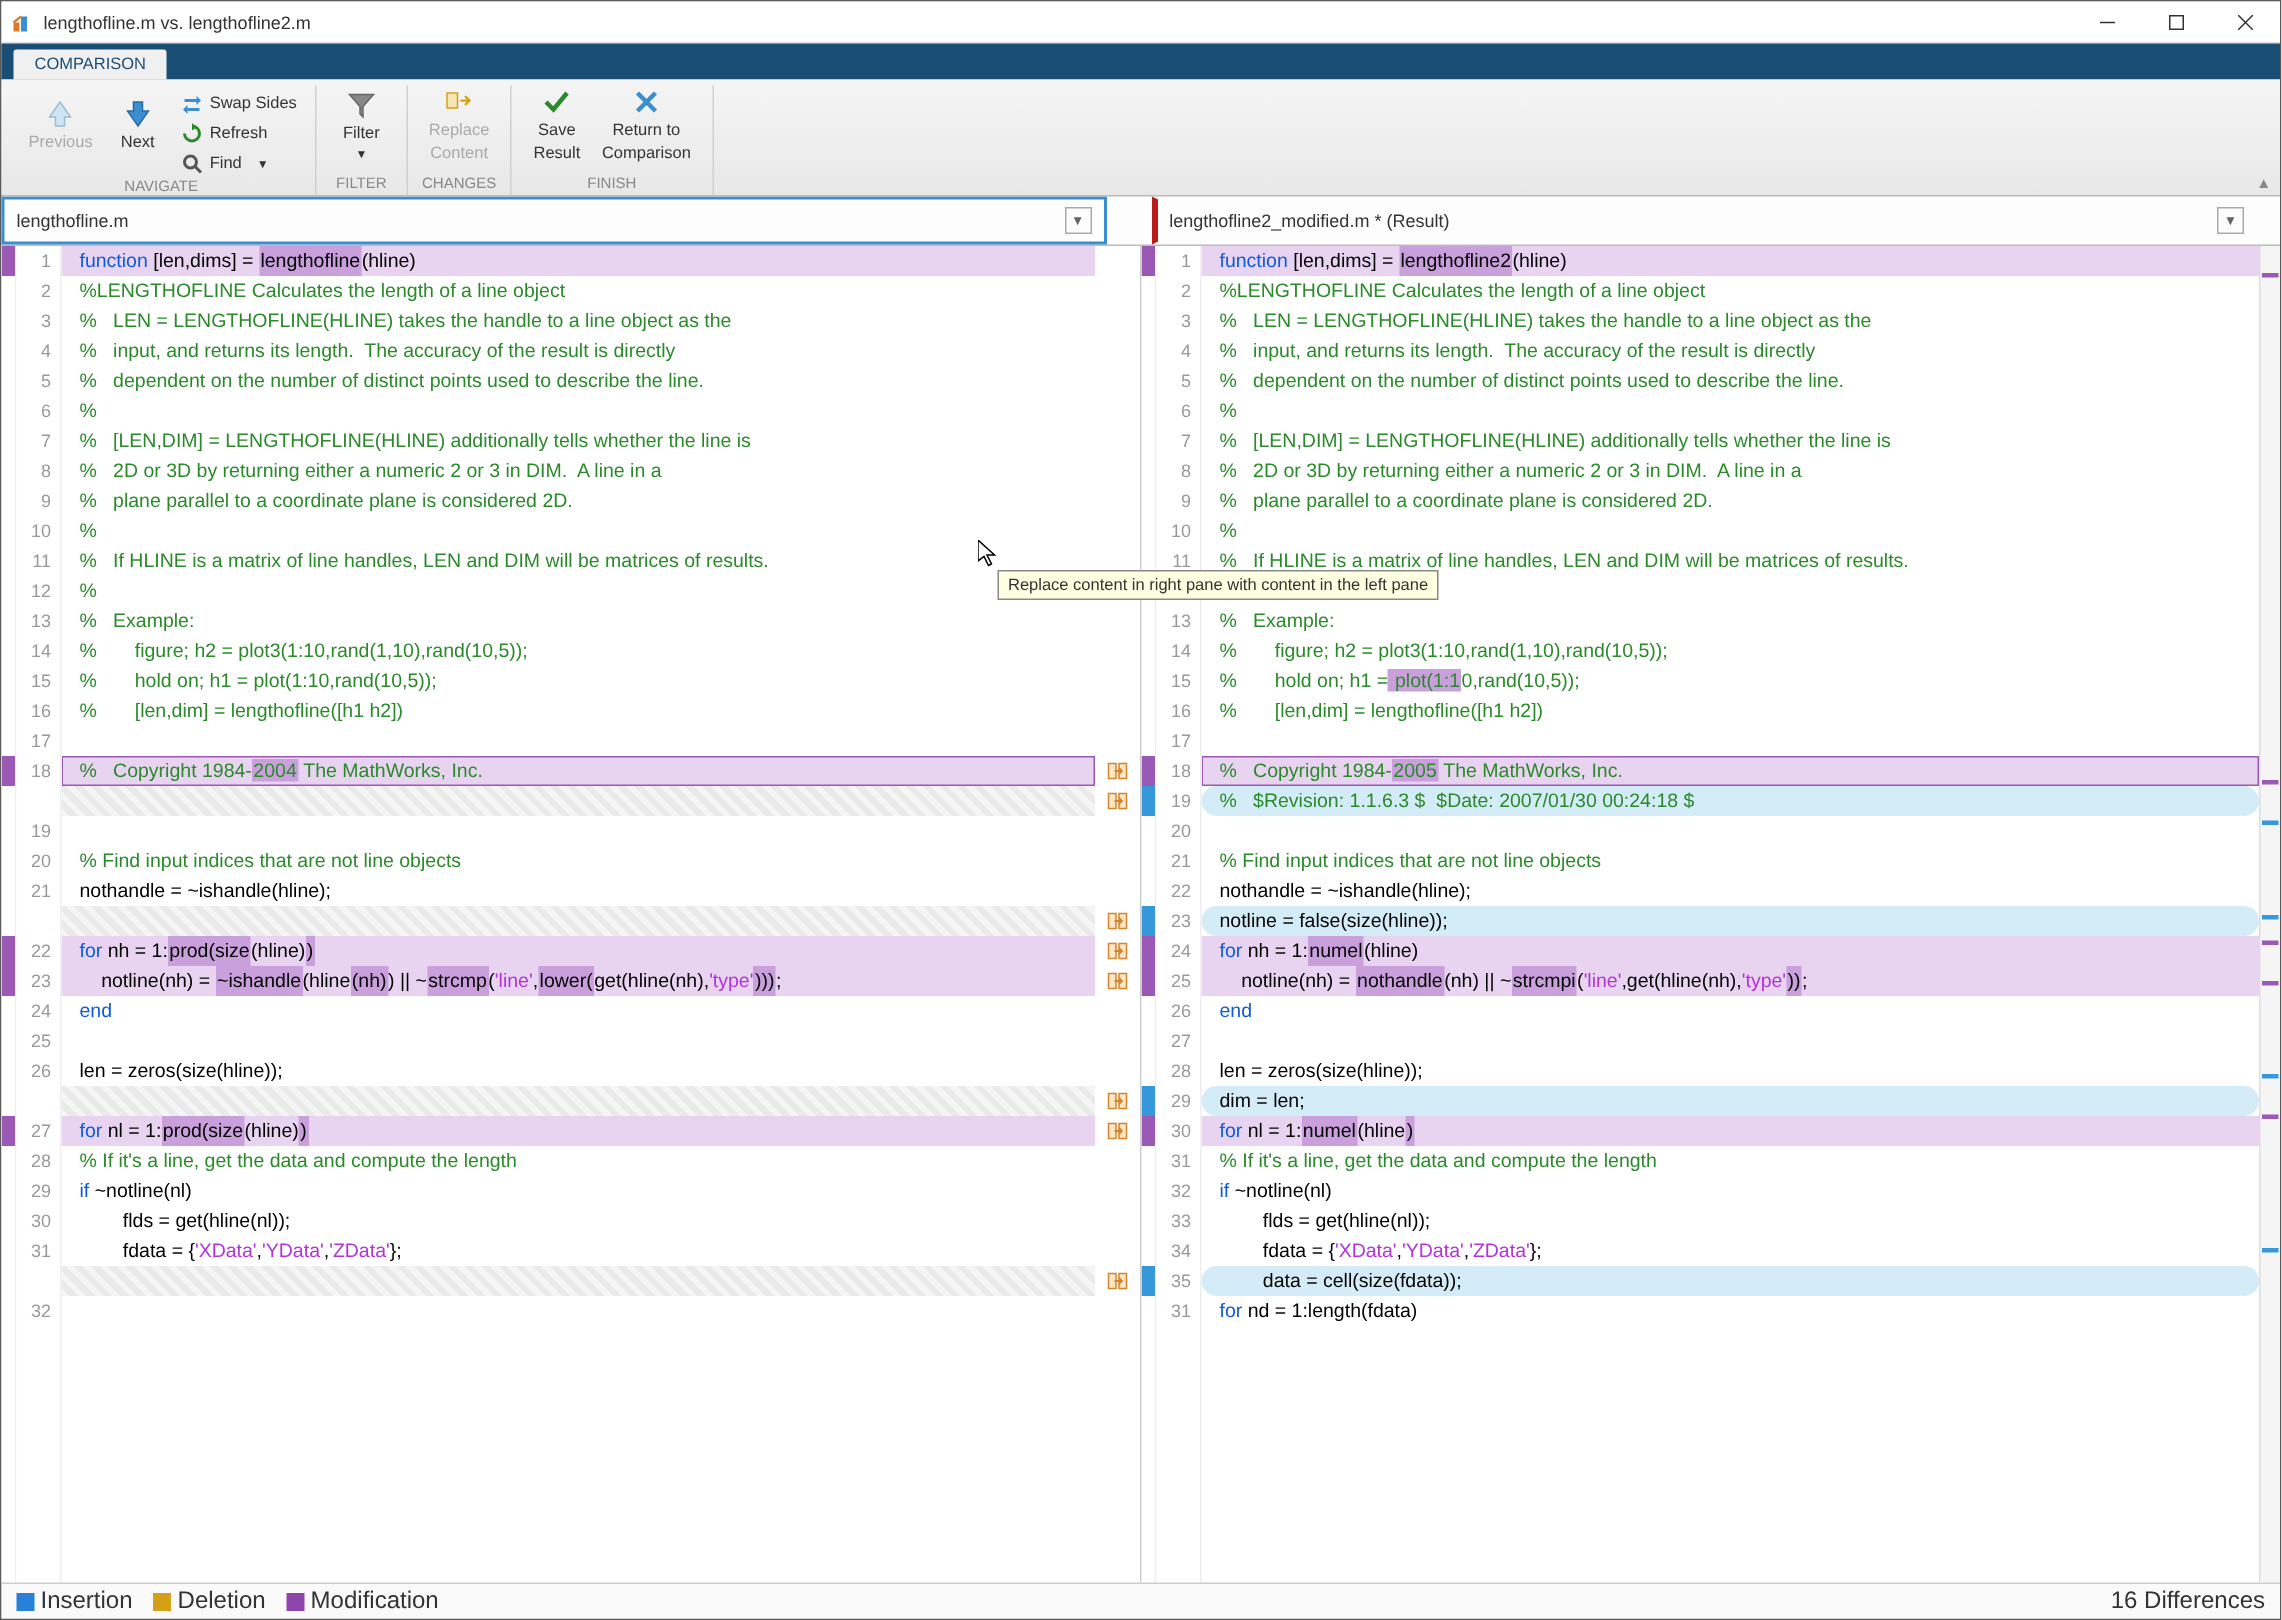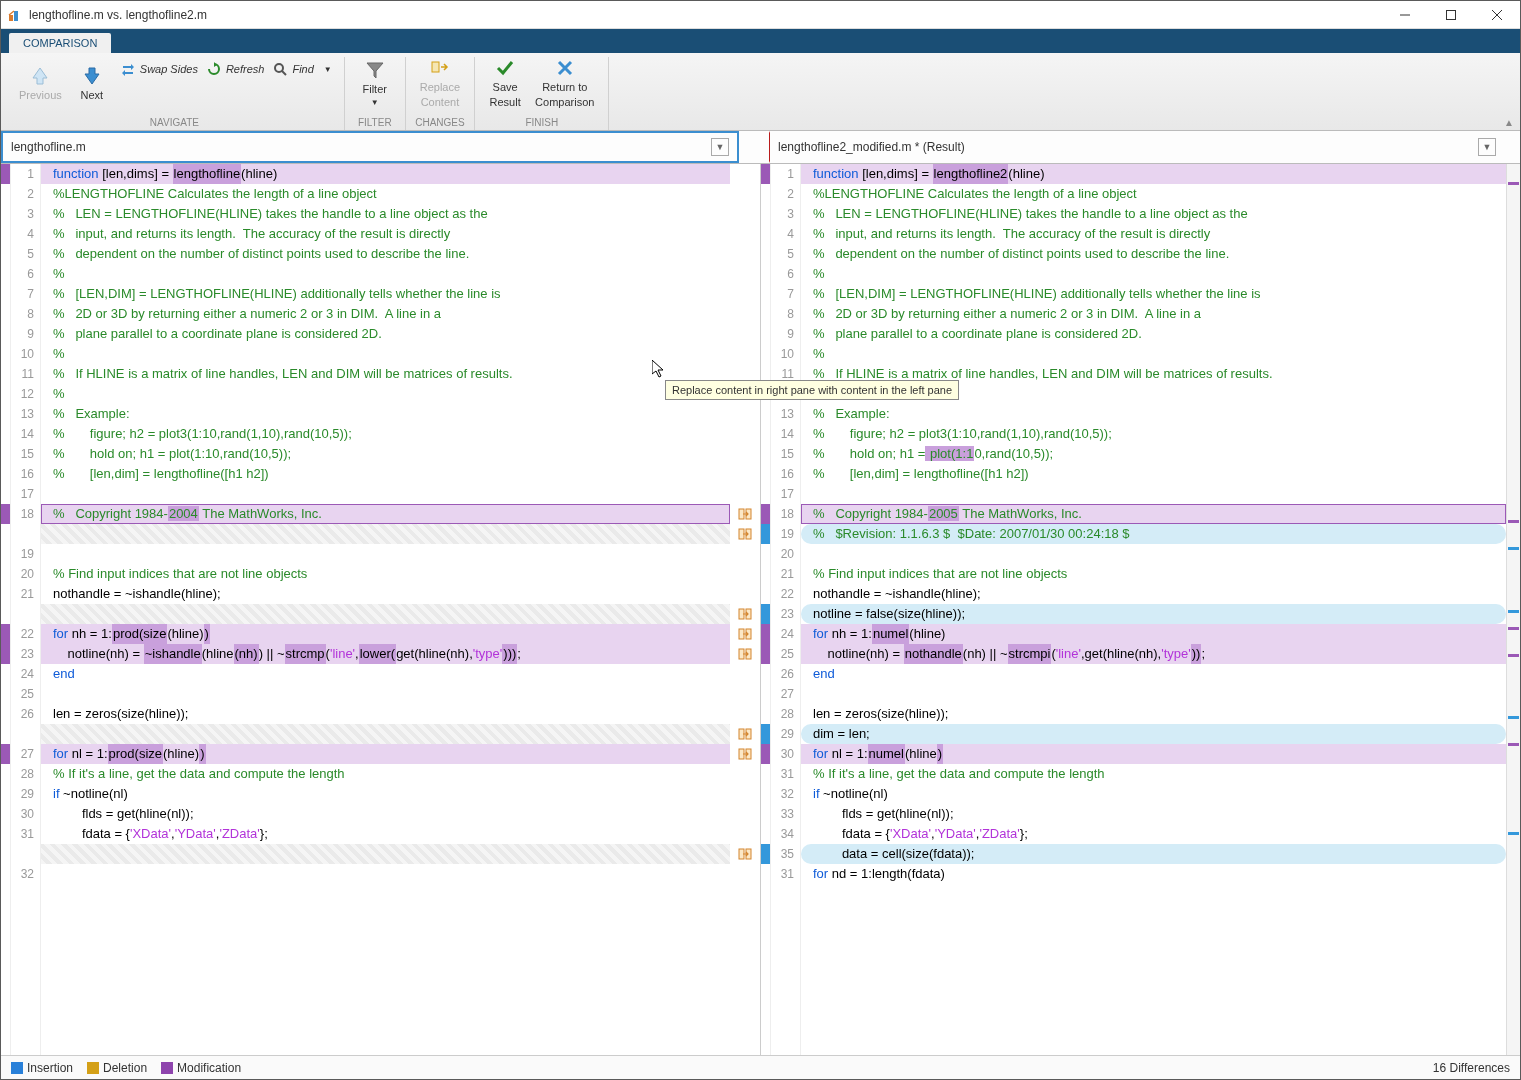--- a/index.html
+++ b/index.html
@@ -19,21 +19,21 @@
 .ribbtn-big { display:flex; flex-direction:column; align-items:center; justify-content:center; padding:2px 6px; min-width:44px; color:#333; font-size:11px; line-height:1.2; gap:2px; height:52px;}
 .ribbtn-big.disabled { color:#aaa;}
 .ribbtn-big .ic { width:24px;height:24px;display:flex;align-items:center;justify-content:center;}
 .ribbtn-sm { display:flex; align-items:center; gap:4px; padding:2px 4px; font-size:11px; color:#333;}
 .ribbtn-sm .ic{width:16px;height:16px;display:flex;align-items:center;justify-content:center;}
 .grouplabel { font-size:10px; color:#888; text-align:center; padding-bottom:2px;}
 .ribbon-arrow { position:absolute; right:6px; bottom:2px; font-size:10px; color:#888;}
 .filebar { height:33px; display:flex; border-bottom:1px solid #bbb; background:#fdfdfd;}
 .filepane { flex:1; display:flex; align-items:center; padding:0 8px; border:2px solid transparent;justify-content:flex-end;}
 .filepane.active { border:2px solid #3b8ed0;}
-.filepane.right { border-left:1px solid #b91c1c;}
+.filepane.right { border-left:4px solid #b91c1c;}
 .filelabel { flex:1; color:#333; font-size:12px;}
 .filedrop { width:18px;height:18px; border:1px solid #aaa; display:flex;align-items:center;justify-content:center; font-size:9px; color:#666;}
 .diffarea { flex:1; display:flex; overflow:hidden; background:#fff;}
 .pane { flex:1; display:flex; overflow:hidden; position:relative;}
 .pane.left { border-right:1px solid #ccc;}
 .markcol { width:10px; background:#fff; border-right:1px solid #eee;}
 .markcol .mk { height:20px; }
 .mk.mod { background:#9b59b6;}
 .mk.ins { background:#3498db;}
 .gutter { width:30px; background:#fff; text-align:right; padding-right:6px; color:#999; font-size:12px; line-height:20px; border-right:1px solid #eee; font-family:Consolas,monospace;}
@@ -49,21 +49,21 @@
 .k-cm { color:#2a8a2a;}
 .k-kw { color:#0e5bd8;}
 .k-str { color:#b233d9;}
 .mergecol { width:30px; display:flex; flex-direction:column; align-items:center;}
 .mergecol .mb { height:20px; display:flex; align-items:center; justify-content:center;}
 .mergeic { width:16px;height:16px; display:flex;align-items:center;justify-content:center;}
 .ovcol { width:14px; background:#f5f5f5; border-left:1px solid #ddd; position:relative;}
 .ovmk { position:absolute; left:1px; right:1px; height:3px;}
 .ovmk.mod{background:#9b59b6;}
 .ovmk.ins{background:#3498db;}
-.statusbar { height:24px; background:#fafafa; border-top:1px solid #ccc; display:flex; align-items:center; padding:0 10px; font-size:12px; color:#333;}
+.statusbar { height:24px; background:#fafafa; border-top:1px solid #ccc; display:flex; align-items:center; padding:0 10px; font-size:16px; color:#333;}
 .legend { display:flex; gap:14px;}
 .leg { display:flex; align-items:center; gap:4px;}
 .leg .sq { width:12px;height:12px;}
 .sq.ins{background:#2980d9;}
 .sq.del{background:#d4a017;}
 .sq.mod{background:#8e44ad;}
 .statusbar .spacer{flex:1;}
 .tooltip { position:absolute; background:#ffffe1; border:1px solid #888; padding:3px 6px; font-size:11px; color:#333; z-index:100; white-space:nowrap;}
 .cursor { position:absolute; width:16px; height:20px; z-index:101; pointer-events:none;}
 svg{display:block;}
@@ -117,21 +117,21 @@
           <span>Previous</span>
         </div>
         <div class="ribbtn-big">
           <span class="ic">
               <svg width="22" height="22">
                 <path d="M11 20 L18 10 L14 10 L14 4 L8 4 L8 10 L4 10 Z" fill="#3b8ed0" stroke="#2a6ba5"></path>
               </svg>
             </span>
           <span>Next</span>
         </div>
-        <div style="display:flex;flex-direction:row;gap:0;padding-top:2px;font-style:italic;">
+        <div style="display:flex;flex-direction:column;gap:0;padding-top:2px;">
           <div class="ribbtn-sm">
               <span class="ic">
                 <svg width="14" height="14">
                   <path d="M2 4 L10 4 L10 2 L13 5 L10 8 L10 6 L2 6 Z M12 10 L4 10 L4 8 L1 11 L4 14 L4 12 L12 12 Z" fill="#3b8ed0"></path>
                 </svg>
               </span>
               <span>Swap Sides</span>
             </div>
           <div class="ribbtn-sm">
               <span class="ic">

